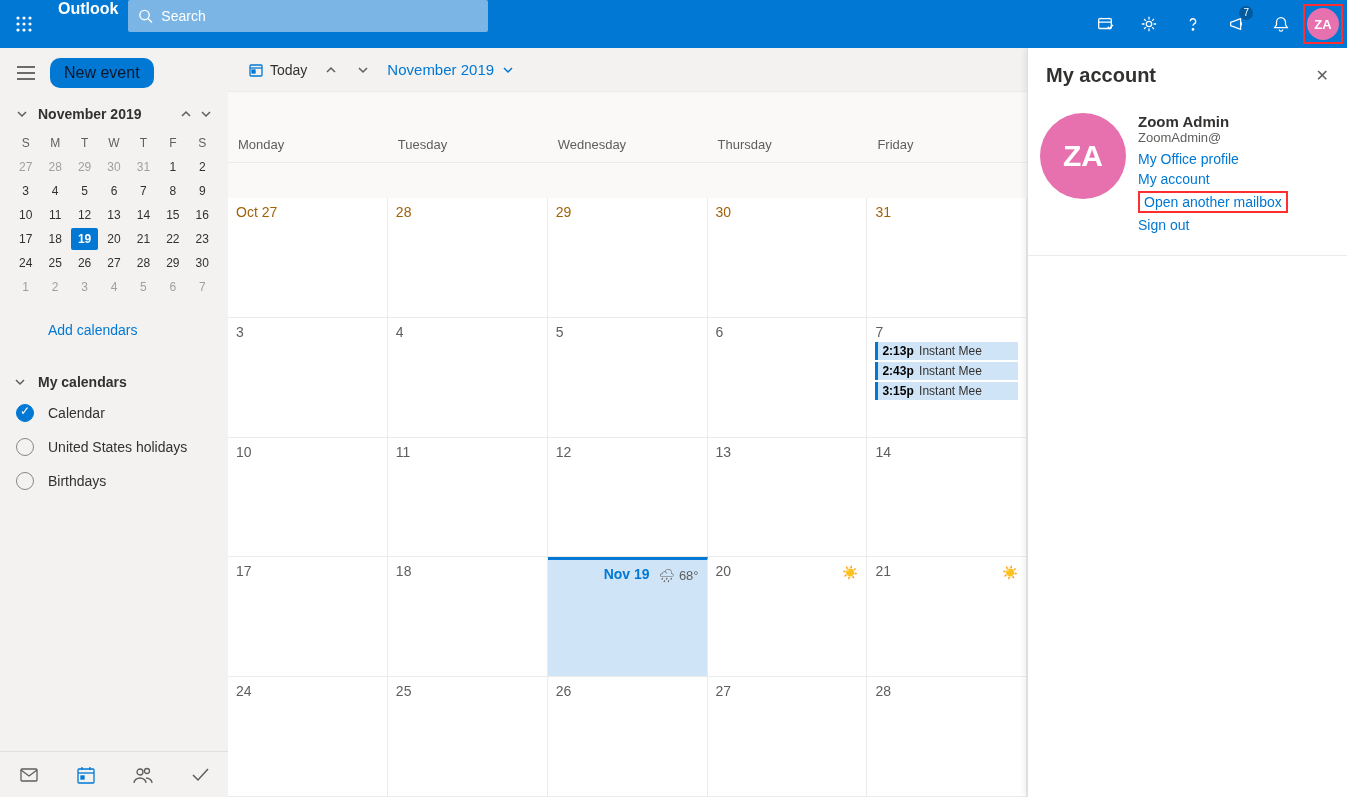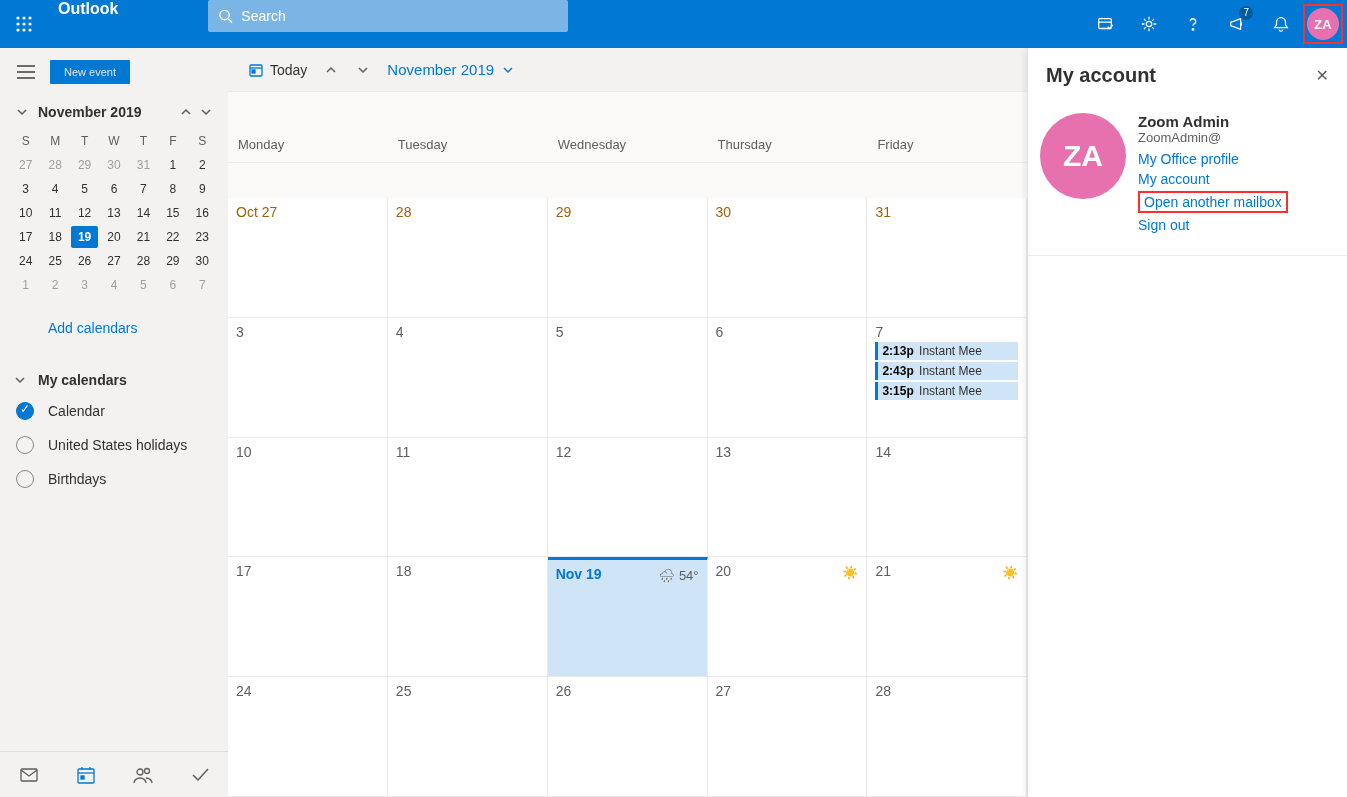--- a/index.html
+++ b/index.html
@@ -1,35 +1,35 @@
 <!DOCTYPE html>
 <html><head>
 <meta charset="utf-8">
 <style>
 * { box-sizing: border-box; margin: 0; padding: 0; }
 html, body { height: 100%; }
 body { font-family: "Segoe UI", -apple-system, sans-serif; font-size: 14px; color: #323130; background: #fff; overflow: hidden; }
 .topbar { height: 48px; background: #0078d4; display: flex; align-items: flex-start; color: #fff; position: relative; }
 .waffle { width: 48px; height: 48px; display: flex; align-items: center; justify-content: center; cursor: pointer; }
 .brand { font-size: 16px; font-weight: 600; padding: 0 10px; }
-.search-wrap { margin-left: 80px; }
+.search-wrap { }
 .search { display: flex; align-items: center; background: #7ab5e5; border-radius: 2px; height: 32px; width: 360px; padding: 0 10px; color: #fff; }
 .search input { border: none; background: transparent; color: #fff; margin-left: 8px; outline: none; font-size: 14px; width: 100%; }
 .search input::placeholder { color: #fff; }
 .top-right { margin-left: auto; display: flex; align-items: center; }
 .top-icon { width: 44px; height: 48px; display: flex; align-items: center; justify-content: center; cursor: pointer; position: relative; }
 .avatar { width: 32px; height: 32px; border-radius: 50%; background: #e770af; color: #fff; display: flex; align-items: center; justify-content: center; font-weight: 600; font-size: 13px; }
 .avatar-box { padding: 2px; border: 2px solid #ff2f2f; margin-right: 4px; cursor: pointer; }
 .badge { position: absolute; top: 6px; right: 6px; background: #005a9e; color: #fff; border-radius: 9px; font-size: 10px; padding: 0 4px; height: 14px; line-height: 14px; }
 
 .content { position: absolute; top: 48px; left: 0; right: 0; bottom: 0; display: flex; }
 .sidebar { width: 228px; background: #f3f2f1; display: flex; flex-direction: column; }
 .side-top { display: flex; align-items: center; padding: 10px 12px 12px 12px; }
 .hamburger { width: 28px; height: 28px; display: flex; align-items: center; justify-content: center; cursor: pointer; margin-right: 10px; }
-.new-btn { background: #0078d4; color: #e5e5e5; border: none; padding: 6px 14px; font-size: 11px; cursor: pointer; border-radius: 1px; font-weight: 400; }
+.new-btn { background: #0078d4; color: #0f172a; border: none; padding: 6px 14px; font-size: 16px; cursor: pointer; border-radius: 10px; font-weight: 400; }
 
 .minical { padding: 0 12px 10px 12px; }
 .mc-head { display: flex; align-items: center; padding: 4px 0 8px 0; }
 .mc-title { font-weight: 600; font-size: 14px; margin-left: 6px; flex: 1; }
 .mc-nav { width: 20px; height: 20px; display: flex; align-items: center; justify-content: center; cursor: pointer; color:#605e5c; }
 .mc-grid { display: grid; grid-template-columns: repeat(7, 1fr); gap: 2px; text-align: center; }
 .mc-dh { font-size: 12px; color: #605e5c; padding: 4px 0; }
 .mc-d { font-size: 12px; padding: 4px 0; cursor: pointer; border-radius: 2px; }
 .mc-d.other { color: #a19f9d; }
 .mc-d.today { background: #0078d4; color: #fff; font-weight: 600; }
@@ -60,21 +60,21 @@
 .cal-head { display: grid; grid-template-columns: repeat(7, 1fr); border-bottom: 1px solid #edebe9; background:#faf9f8; }
 .cal-head div { padding: 10px 10px; font-size: 13px; color: #605e5c; }
 
 .cal-body { flex: 1; display: grid; grid-template-rows: repeat(5, 1fr); }
 .week { display: grid; grid-template-columns: repeat(7, 1fr); border-bottom: 1px solid #edebe9; }
 .day { border-right: 1px solid #edebe9; padding: 6px 8px; position: relative; background:#fff; overflow:hidden; }
 .week .day:last-child { border-right: none; }
 .day .dnum { font-size: 14px; color: #605e5c; }
 .day.other .dnum { color: #a16207; }
 .day.today { background: #cfe4f7; border-top: 3px solid #0078d4; }
-.day.today .dnum { color: #0078d4; font-weight: 600; }
+.day.today .dnum { color: #0078d4; font-weight: 600; margin-left: 48px; }
 .ev { background: #cfe4f7; border-left: 3px solid #0078d4; font-size: 12px; padding: 2px 4px; margin-top: 2px; white-space: nowrap; overflow: hidden; text-overflow: ellipsis; cursor: pointer; }
 .ev .t { color: #000000; font-weight: 600; margin-right: 2px; }
 .wicon { position: absolute; right: 8px; top: 8px; font-size: 13px; color: #605e5c; display: flex; align-items: center; gap: 4px; }
 
 .panel { position: absolute; top: 0; right: 0; width: 320px; bottom: 0; background: #fff; border-left: 1px solid #e1dfdd; box-shadow: -2px 0 6px rgba(0,0,0,.08); z-index: 30; }
 .panel-head { display: flex; align-items: center; padding: 16px 18px; }
 .panel-head h2 { font-size: 20px; font-weight: 600; flex: 1; }
 .close-x { cursor: pointer; font-size: 16px; color: #605e5c; }
 .panel-body { display: flex; padding: 10px 0 20px 12px; border-bottom:1px solid #edebe9; }
 .big-av { width: 86px; height: 86px; border-radius: 50%; background: #e770af; color: #fff; display: flex; align-items: center; justify-content: center; font-size: 30px; font-weight: 600; flex-shrink: 0; }
@@ -436,21 +436,21 @@
           <div class="day">
             <div class="dnum">17</div>
           </div>
           <div class="day">
             <div class="dnum">18</div>
           </div>
           <div class="day today">
             <div class="dnum">Nov 19</div>
             <div class="wicon">
               <span>🌧</span>
-              <span>54°</span>
+              <span>68°</span>
             </div>
           </div>
           <div class="day">
             <div class="dnum">20</div>
             <div class="wicon">
               <span>☀️</span>
             </div>
           </div>
           <div class="day">
             <div class="dnum">21</div>

